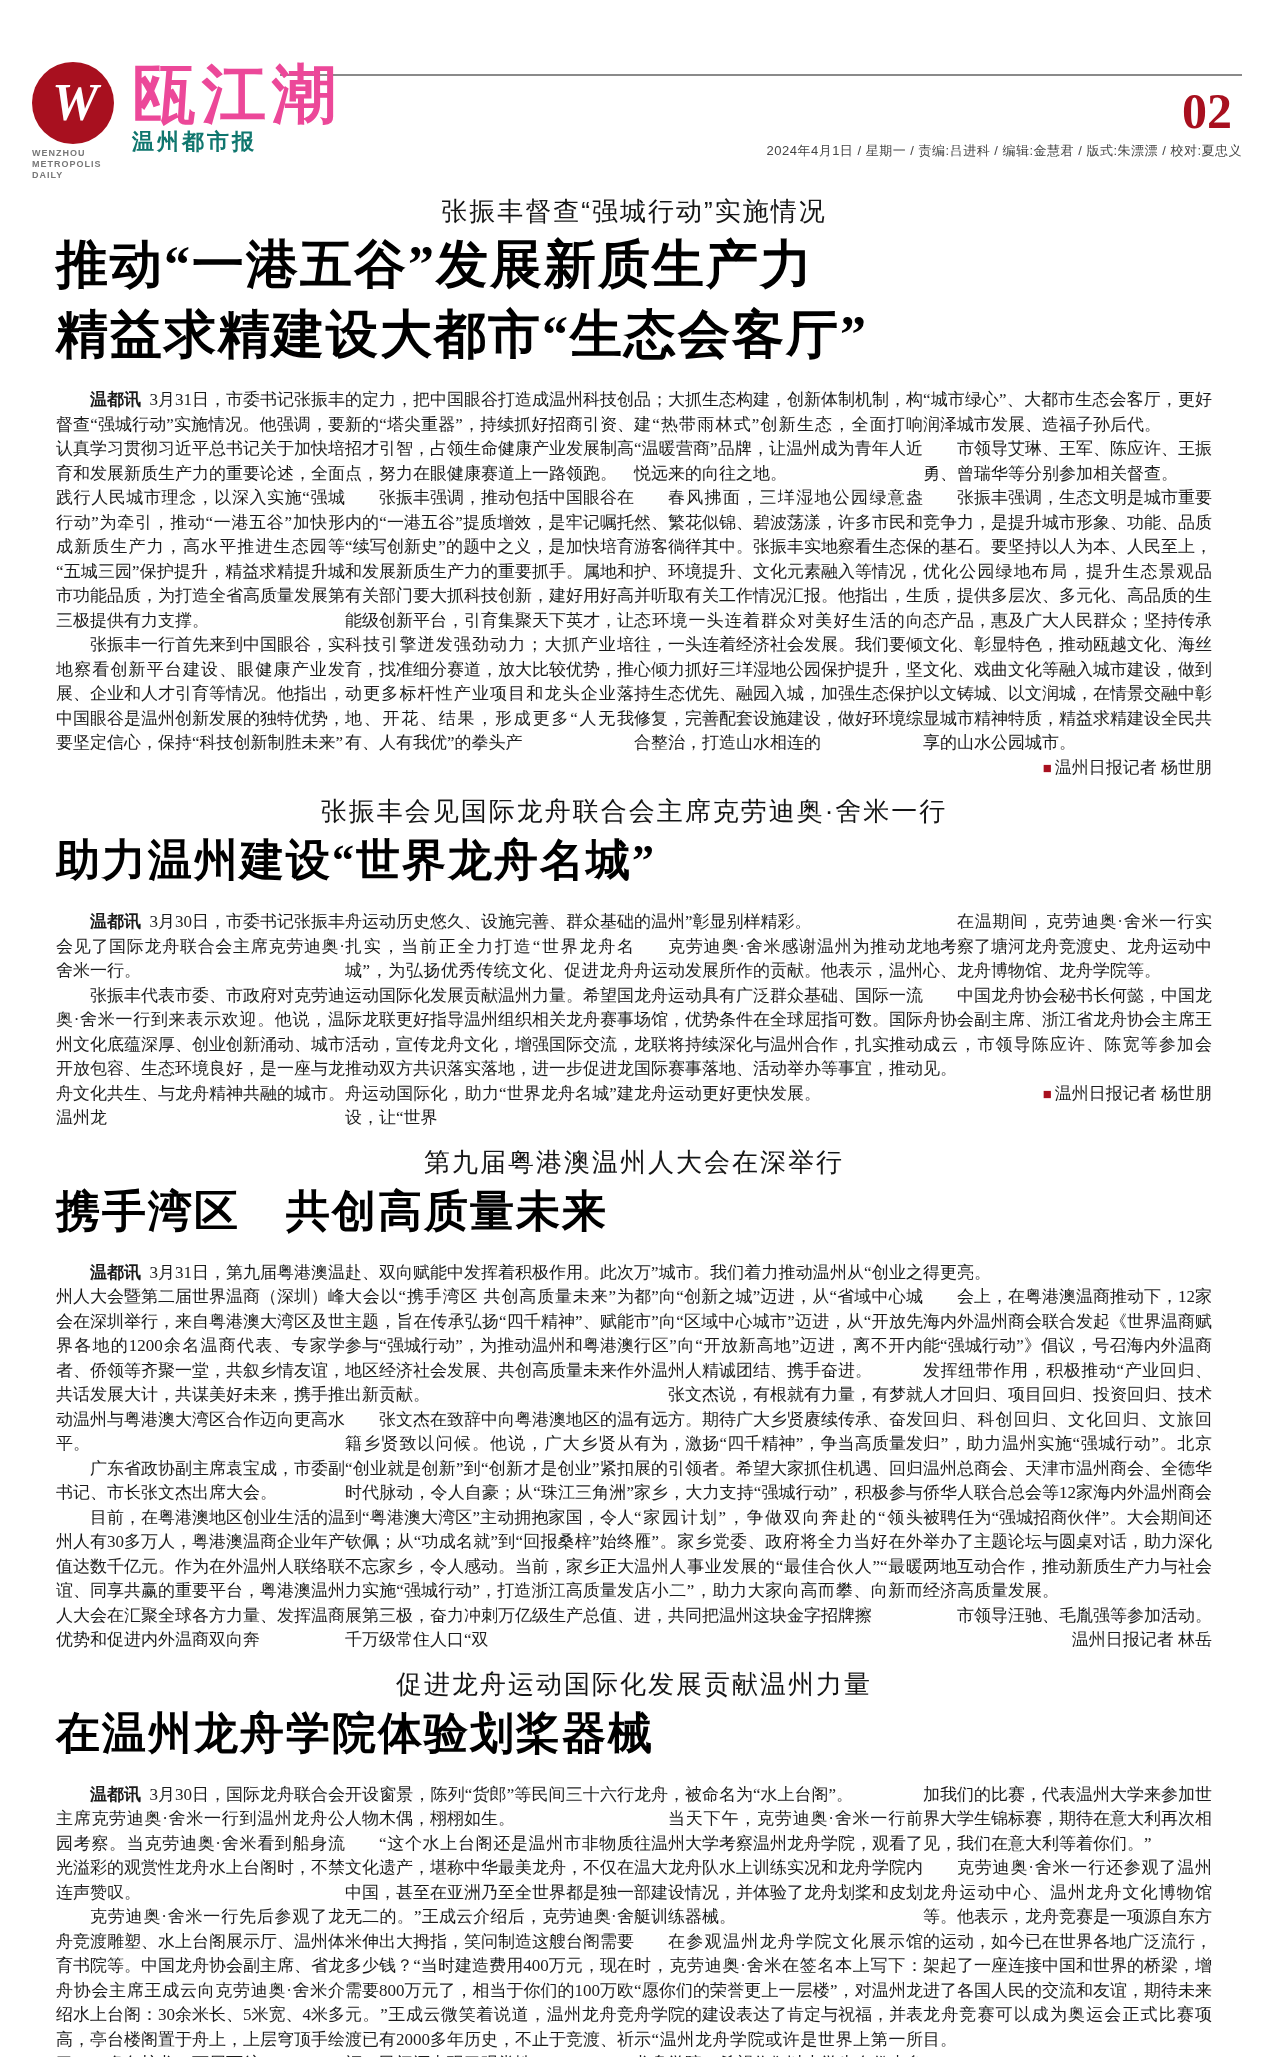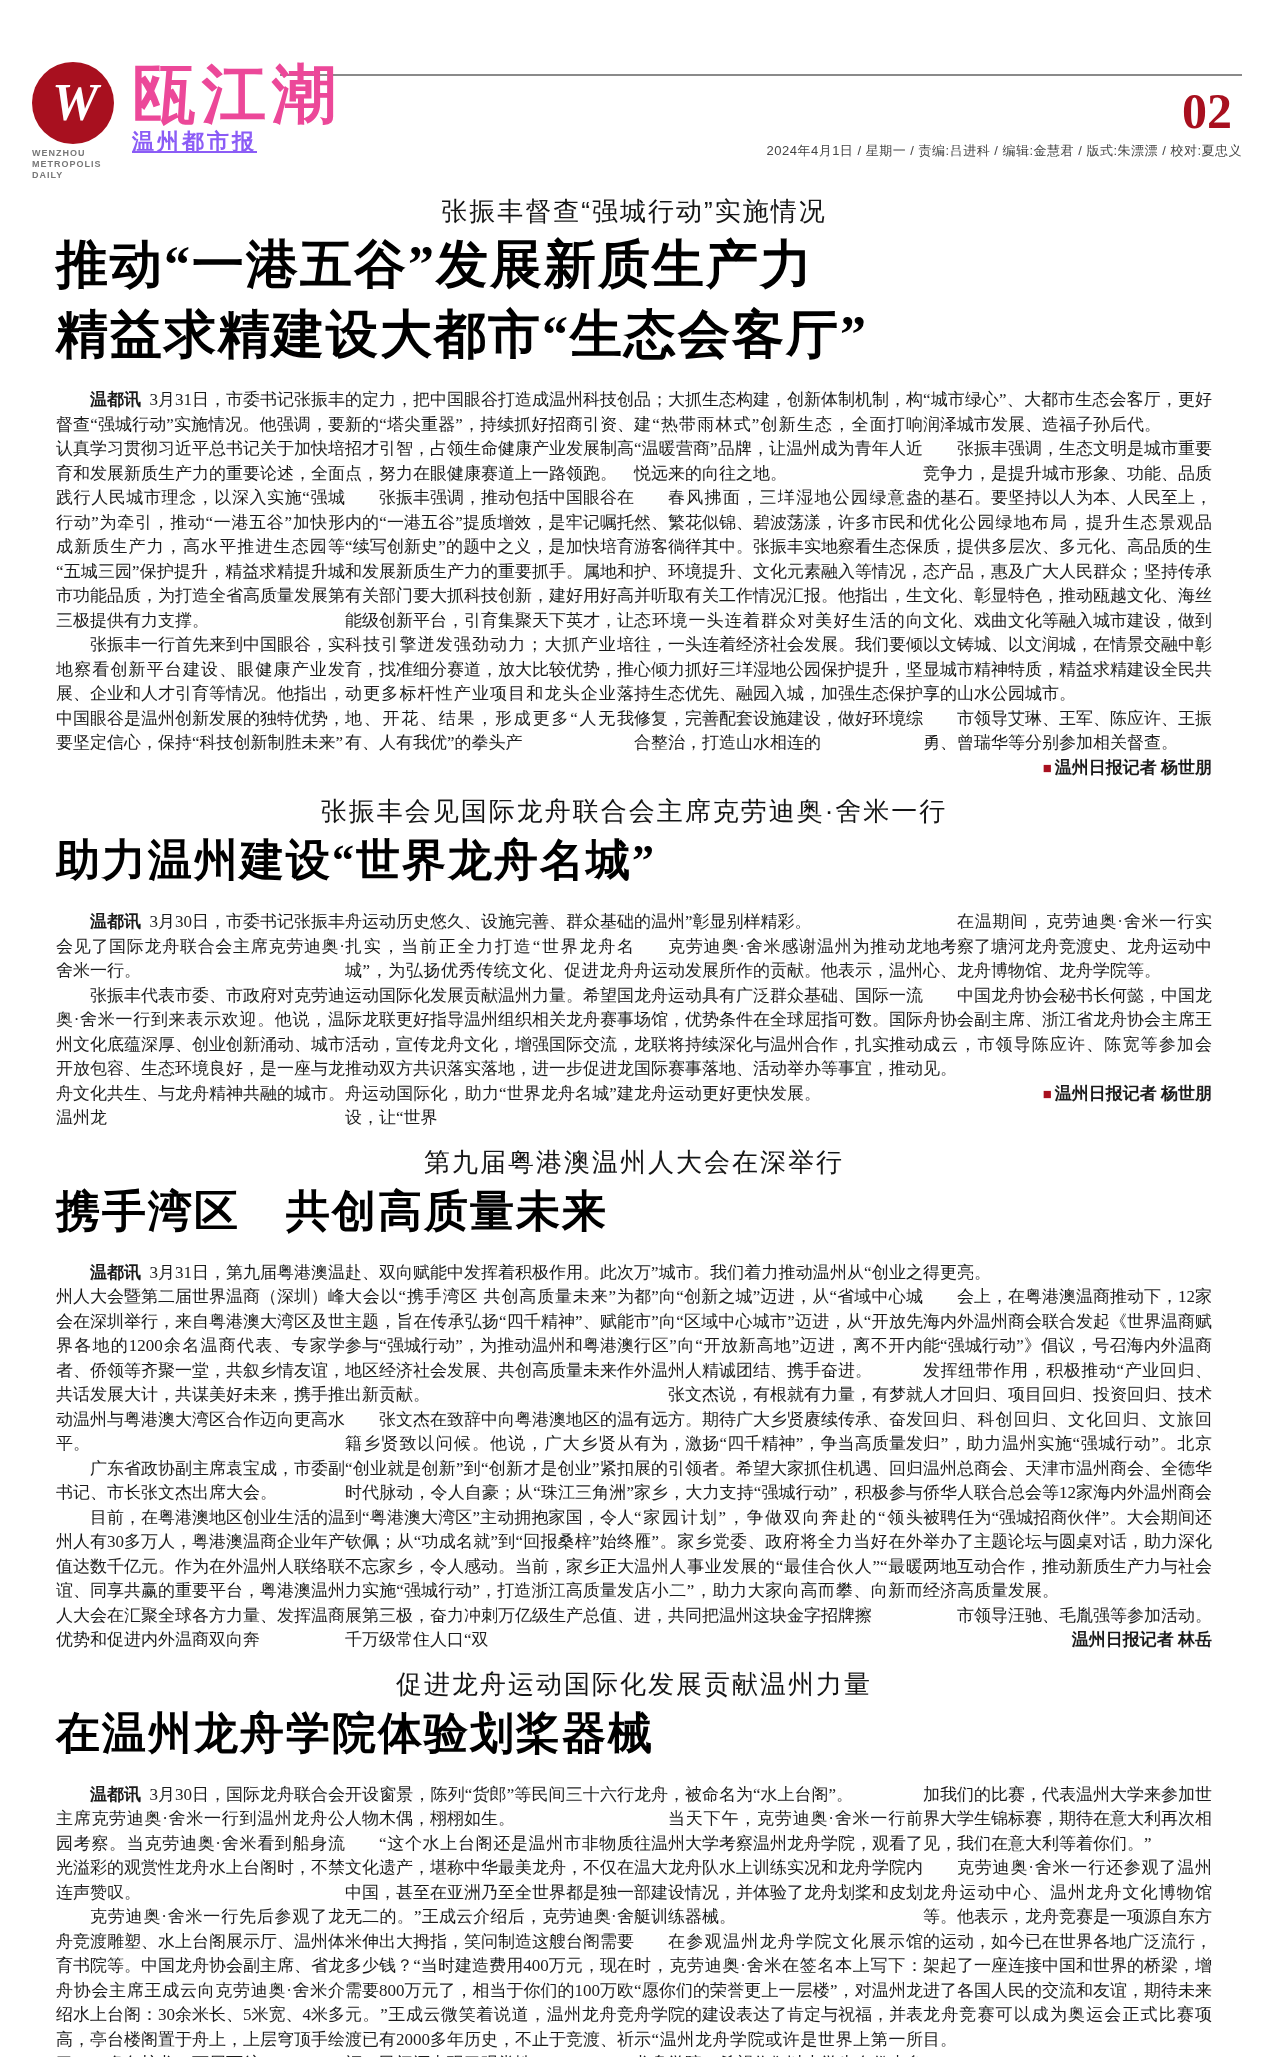--- a/index.html
+++ b/index.html
@@ -25,21 +25,21 @@
     position:absolute;left:0;top:86px;width:92px;
     font:700 9px/11px "Liberation Sans",sans-serif;color:#777;letter-spacing:1px;
   }
   .masthead-cn{margin-left:18px;}
   .masthead-title{
     font:900 64px/66px "Liberation Serif","DejaVu Serif",serif;color:#ec4899;
     letter-spacing:6px;
   }
   .masthead-sub{
     margin-top:2px;
-    font:700 22px/24px "Liberation Sans",sans-serif;color:#8b5cf6;letter-spacing:3px;text-decoration:underline;
+    font:700 22px/24px "Liberation Sans",sans-serif;color:#0f766e;letter-spacing:3px;
   }
   .page-num{
     position:absolute;top:30px;right:12px;
     font:700 50px/50px "Liberation Serif",serif;color:#a8101f;
   }
   .dateline{
     position:absolute;bottom:2px;right:2px;
     font:400 13px/15px "Liberation Sans",sans-serif;color:#444;letter-spacing:.5px;margin-left:30px;
   }
   
@@ -63,21 +63,21 @@
   }
   .col{min-width:0;}
   .para{
     margin:0;text-indent:2em;
     font-size:17px;line-height:24.5px;
     text-align:justify;word-break:break-all;
     color:#1c1c1c;
   }
   .para.cont{text-indent:0;}
   .para.byline{
-    text-indent:0;text-align:right;font-weight:700;
+    text-indent:0;text-align:right;font-weight:400;
   }
   .lead{
     font-family:"Liberation Sans",sans-serif;
     font-weight:700;margin-right:.5em;
   }
   .sq{color:#a8101f;font-size:15px;margin-right:3px;}
 </style>
 </head>
 <body>
 
@@ -113,22 +113,22 @@
         <div class="col">
             <p class="para cont">的定力，把中国眼谷打造成温州科技创新的“塔尖重器”，持续抓好招商引资、招才引智，占领生命健康产业发展制高点，努力在眼健康赛道上一路领跑。</p>
             <p class="para">张振丰强调，推动包括中国眼谷在内的“一港五谷”提质增效，是牢记嘱托“续写创新史”的题中之义，是加快培育和发展新质生产力的重要抓手。属地和有关部门要大抓科技创新，建好用好高能级创新平台，引育集聚天下英才，让科技引擎迸发强劲动力；大抓产业培育，找准细分赛道，放大比较优势，推动更多标杆性产业项目和龙头企业落地、开花、结果，形成更多“人无我有、人有我优”的拳头产</p>
           </div>
         <div class="col">
             <p class="para cont">品；大抓生态构建，创新体制机制，构建“热带雨林式”创新生态，全面打响“温暖营商”品牌，让温州成为青年人近悦远来的向往之地。</p>
             <p class="para">春风拂面，三垟湿地公园绿意盎然、繁花似锦、碧波荡漾，许多市民和游客徜徉其中。张振丰实地察看生态保护、环境提升、文化元素融入等情况，并听取有关工作情况汇报。他指出，生态环境一头连着群众对美好生活的向往，一头连着经济社会发展。我们要倾心倾力抓好三垟湿地公园保护提升，坚持生态优先、融园入城，加强生态保护修复，完善配套设施建设，做好环境综合整治，打造山水相连的</p>
           </div>
         <div class="col">
             <p class="para cont">“城市绿心”、大都市生态会客厅，更好润泽城市发展、造福子孙后代。</p>
+            <p class="para">市领导艾琳、王军、陈应许、王振勇、曾瑞华等分别参加相关督查。</p>
             <p class="para">张振丰强调，生态文明是城市重要竞争力，是提升城市形象、功能、品质的基石。要坚持以人为本、人民至上，优化公园绿地布局，提升生态景观品质，提供多层次、多元化、高品质的生态产品，惠及广大人民群众；坚持传承文化、彰显特色，推动瓯越文化、海丝文化、戏曲文化等融入城市建设，做到以文铸城、以文润城，在情景交融中彰显城市精神特质，精益求精建设全民共享的山水公园城市。</p>
-            <p class="para">市领导艾琳、王军、陈应许、王振勇、曾瑞华等分别参加相关督查。</p>
             <p class="para byline"><span class="sq">■</span>温州日报记者 杨世朋</p>
           </div>
       </div>
     </section>
 
     <section class="article">
       <p class="kicker">张振丰会见国际龙舟联合会主席克劳迪奥·舍米一行</p>
       <h1 class="headline">助力温州建设“世界龙舟名城”</h1>
       <div class="grid">
         <div class="col">

